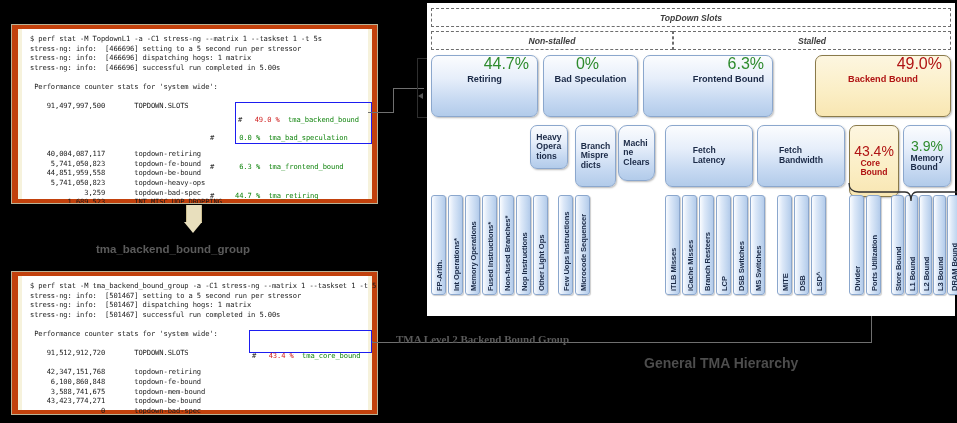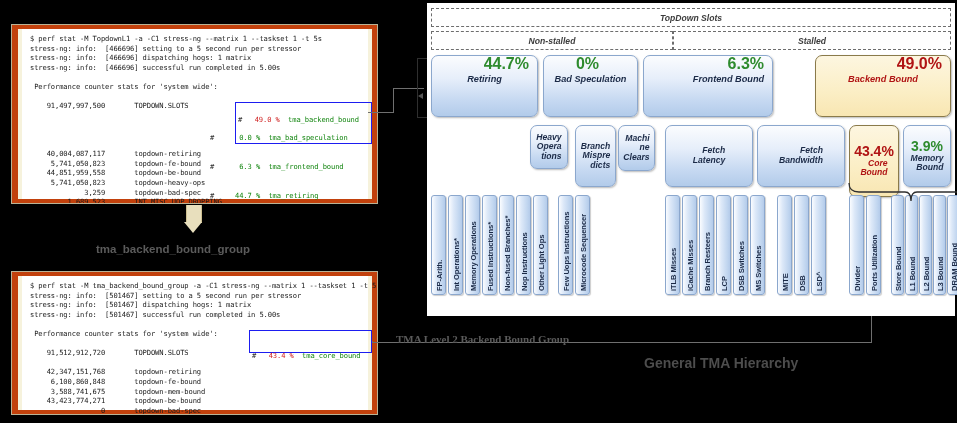--- a/index.html
+++ b/index.html
@@ -142,34 +142,33 @@
     flex-direction: column;
     align-items: center;
     justify-content: center;
     overflow: hidden;
   }
   .bbox.highlight {
     background: linear-gradient(to bottom, #fdf6e0 0%, #fbeec5 60%, #f8e6b2 100%);
     border: 1px solid #8a7a4a;
   }
   .bbox .pct {
-    font-weight: bold;
+    font-weight: normal;
     font-size: 15px;
     color: #2e8b2e;
     line-height: 1.05;
   }
   .bbox .pct.red { color: #b01414; }
   .bbox .lbl {
     font-weight: bold;
     font-size: 8.8px;
     color: #1b2a47;
     line-height: 1.12;
-    text-align: right;
+    text-align: left;
     padding: 0 2px;
-    font-style: italic;
   }
   .bbox .lbl.red { color: #b01414; }
 
   
   .l1 { }
   .l1 .pct { align-self: flex-end; margin-right: 8px; font-size: 16px; }
   .l1 .lbl { align-self: center; margin-top: 1px; font-size: 9.2px; }
   .l1 .spacer { flex: 1; }
 
   
@@ -320,21 +319,21 @@
       <div class="lbl red">Backend Bound</div>
       <div class="spacer"></div>
     </div>
 
     <div class="bbox l2" style="left:103px; top:122px; width:38px; height:44px;">
       <div class="lbl">Heavy<br>Opera<br>tions</div>
     </div>
     <div class="bbox l2" style="left:148px; top:122px; width:41px; height:62px;">
       <div class="lbl">Branch<br>Mispre<br>dicts</div>
     </div>
-    <div class="bbox l2" style="left:191px; top:122px; width:37px; height:46px;">
+    <div class="bbox l2" style="left:191px; top:122px; width:37px; height:56px;border-radius:9px;">
       <div class="lbl">Machi<br>ne<br>Clears</div>
     </div>
     <div class="bbox l2" style="left:238px; top:122px; width:88px; height:62px;">
       <div class="lbl">Fetch<br>Latency</div>
     </div>
     <div class="bbox l2" style="left:330px; top:122px; width:88px; height:62px;">
       <div class="lbl">Fetch<br>Bandwidth</div>
     </div>
     <div class="bbox l2 highlight" style="left:422px; top:122px; width:50px; height:72px;">
       <div class="pct red">43.4%</div>

